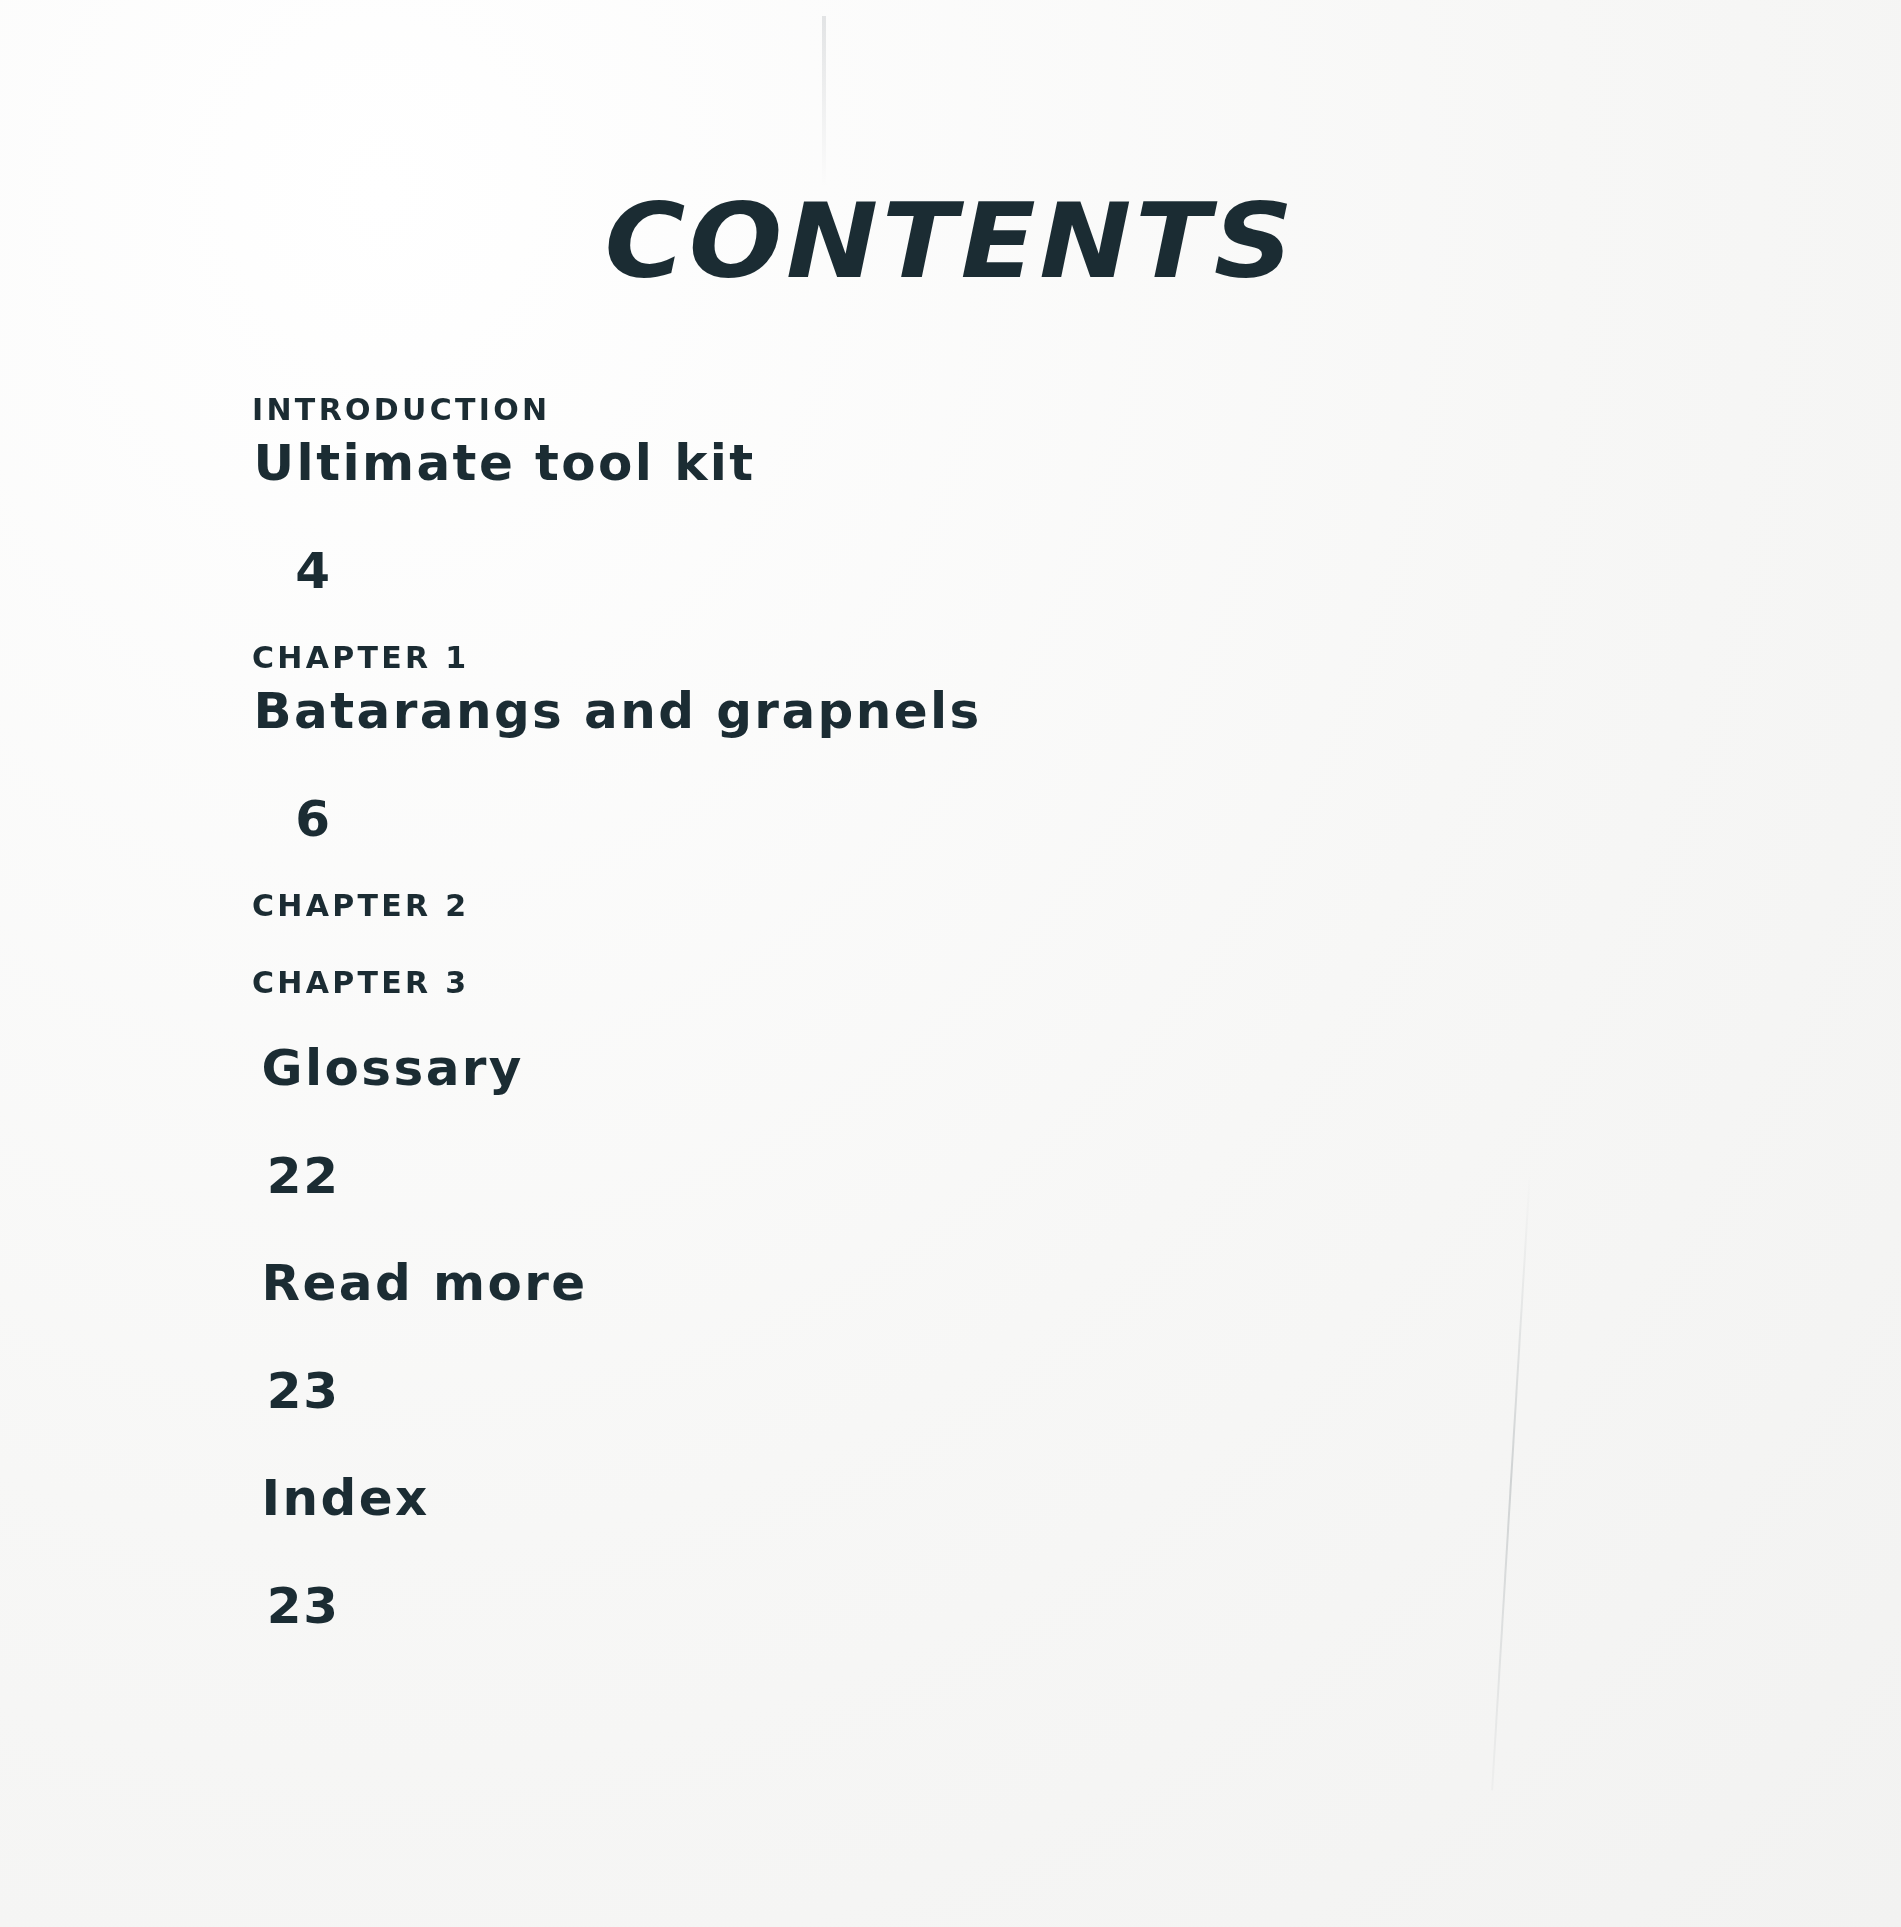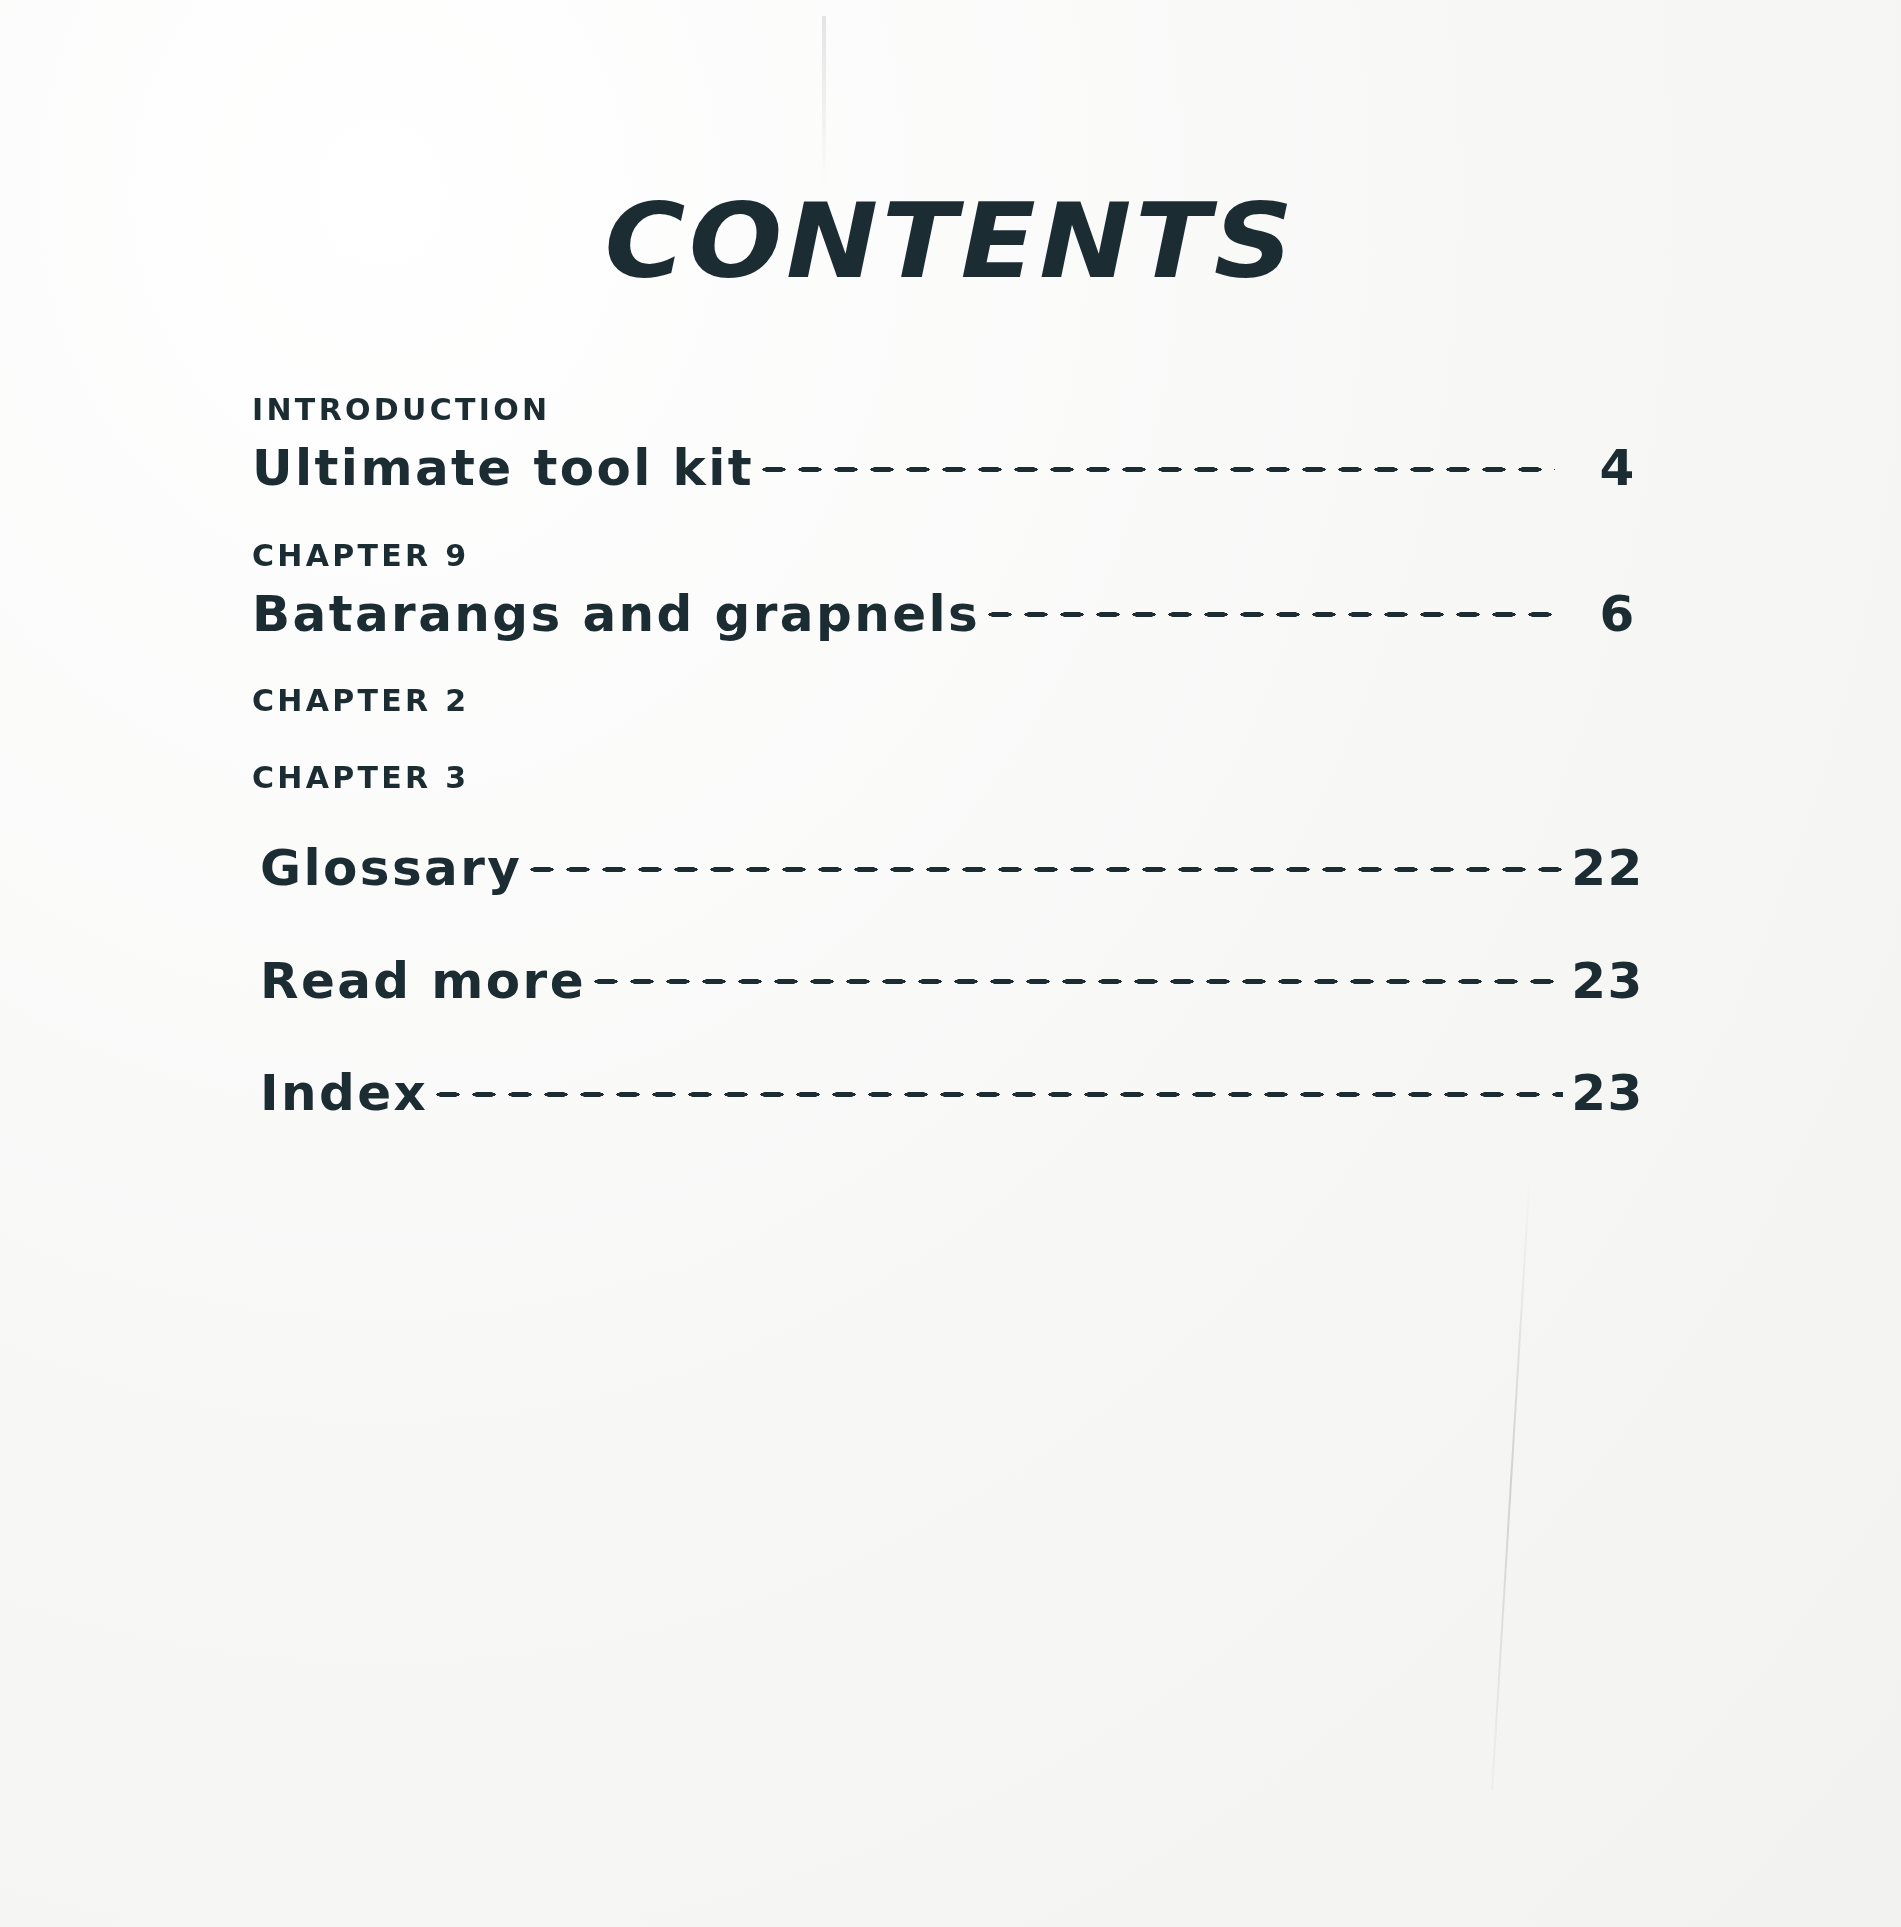--- a/index.html
+++ b/index.html
@@ -82,20 +82,21 @@
     letter-spacing: 3.3px;
     color: #1b2c33;
     margin-bottom: 6.5px;
     line-height: 1.25;
   }
 
   .row {
     display: flex;
     align-items: baseline;
     width: 1384px;
+    flex-direction: column;
   }
   .label {
     font-family: "DejaVu Sans", sans-serif;
     font-weight: 700;
     font-size: 50px;
     letter-spacing: 2.4px;
     white-space: nowrap;
     color: #1b2c33;
     line-height: 1.15;
   }
@@ -146,21 +147,21 @@
     <div class="entry">
       <div class="kicker">INTRODUCTION</div>
       <div class="row">
         <span class="label">Ultimate tool kit</span>
         <span class="leader"></span>
         <span class="page-num">4</span>
       </div>
     </div>
 
     <div class="entry">
-      <div class="kicker">CHAPTER 9</div>
+      <div class="kicker">CHAPTER 1</div>
       <div class="row">
         <span class="label">Batarangs and grapnels</span>
         <span class="leader"></span>
         <span class="page-num">6</span>
       </div>
     </div>
 
     <div class="entry">
       <div class="kicker">CHAPTER 2</div>
     </div>

